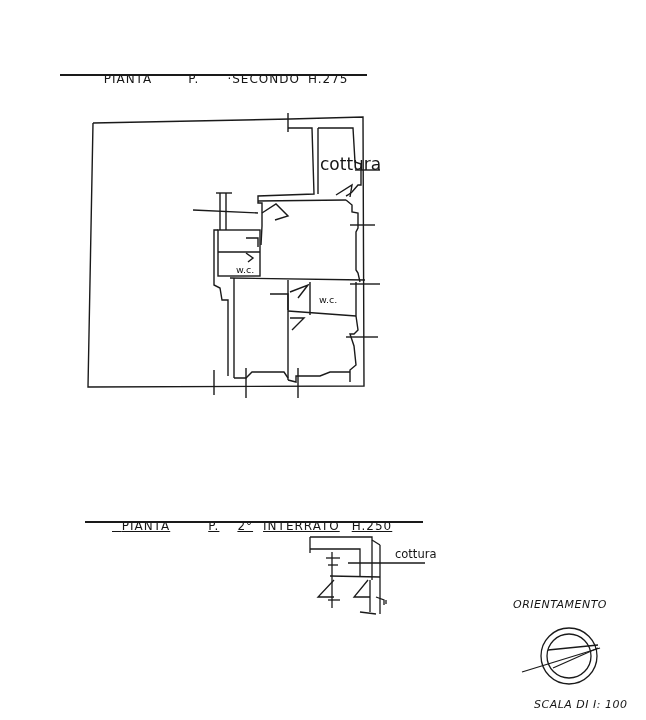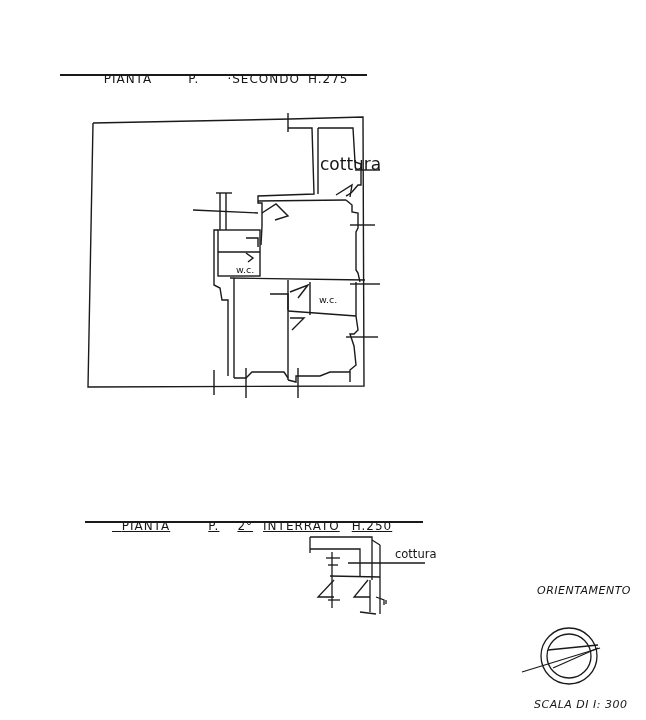--- a/index.html
+++ b/index.html
@@ -99,23 +99,23 @@
     <polyline points="368,580 354,597 370,597 Z"></polyline>
     <line x1="370" y1="580" x2="370" y2="612"></line>
     <line x1="360" y1="612" x2="376" y2="614"></line>
     <line x1="328" y1="600" x2="340" y2="600"></line>
     <polyline points="376,597 384,600 384,605"></polyline>
     <line x1="386" y1="600" x2="386" y2="604"></line>
   </g>
 </svg>
 <div class="label" style="left:395px; top:547px; font-size:11.5px;">cottura</div>
 
-<div class="label italic" style="left:513px; top:584px; font-size:11px;margin-left:24px;">ORIENTAMENTO</div>
+<div class="label italic" style="left:513px; top:598px; font-size:11px;">ORIENTAMENTO</div>
 <svg width="646" height="720" viewBox="0 0 646 720">
   <g fill="none" stroke="#1a1a1a" stroke-width="1.3">
     <circle cx="569" cy="656" r="28"></circle>
     <circle cx="569" cy="656" r="22"></circle>
     <line x1="522" y1="672" x2="600" y2="648"></line>
     <line x1="548" y1="650" x2="598" y2="645"></line>
     <line x1="553" y1="668" x2="598" y2="648"></line>
   </g>
 </svg>
-<div class="label italic" style="left:534px; top:698px; font-size:11px;">SCALA DI I: 300</div>
+<div class="label italic" style="left:534px; top:698px; font-size:11px;">SCALA DI I: 100</div>
 
 </body></html>

